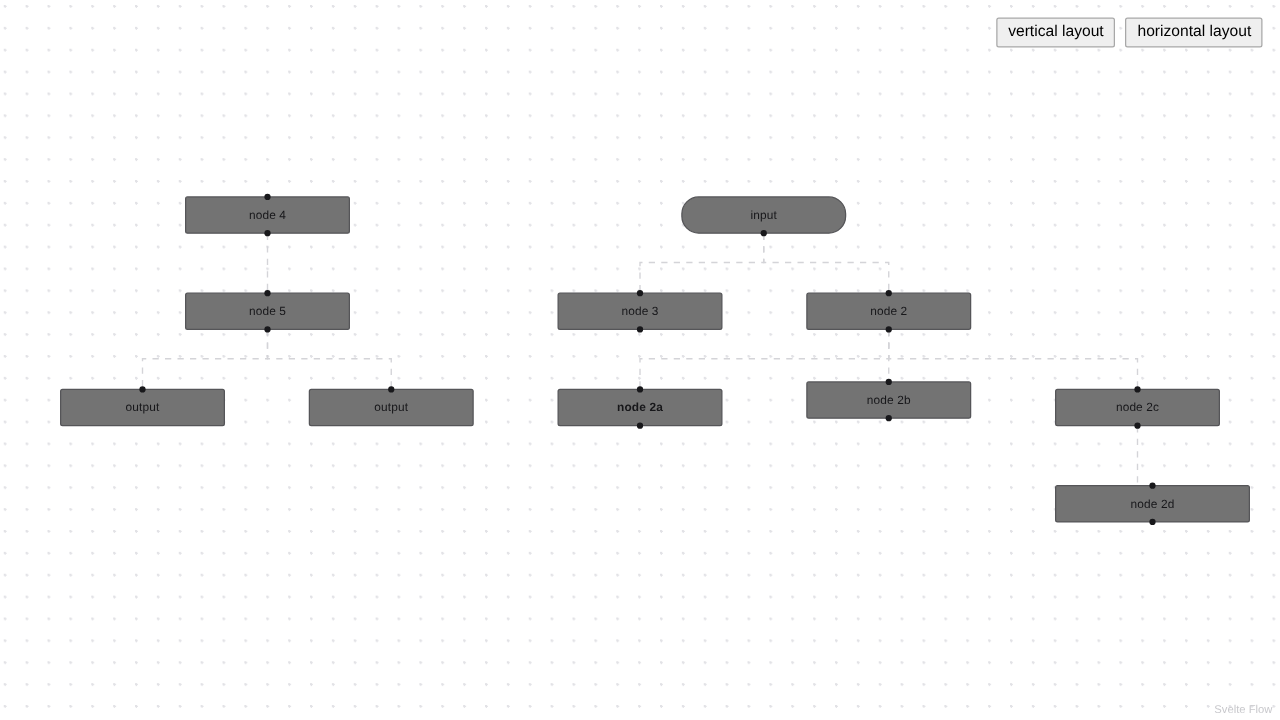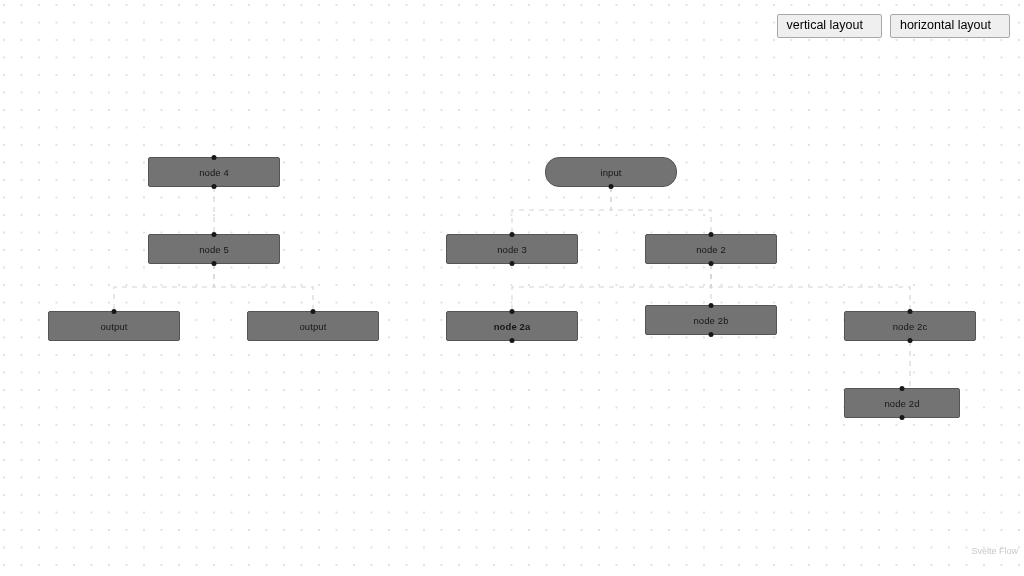--- a/index.html
+++ b/index.html
@@ -84,30 +84,30 @@
     gap: 8px;
     z-index: 5;
   }
   #panel button {
     font-family: "Liberation Sans", sans-serif;
     font-size: 12.5px;
     color: #000000;
     background: #efefef;
     border: 1px solid #a8a8a8;
     border-radius: 2px;
-    padding: 3px 18px 4px 9px;
+    padding: 3px 8px 4px 9px;
     line-height: 1.2;
     cursor: pointer;
   }
 
   
   #attribution {
     position: absolute;
     right: 6px;
-    bottom: 20px;
+    bottom: 4px;
     font-size: 9px;
     color: #c8c8cc;
     z-index: 5;
     text-decoration: none;
   }
 </style>
 </head>
 <body>
 
 <div id="app">
@@ -167,21 +167,21 @@
       <div class="node" style="left: 645px; top: 305px; width: 132px; height: 30px;">
         <div class="handle top"></div>
         <div class="handle bottom"></div>
         <span>node 2b</span>
       </div>
       <div class="node" style="left: 844px; top: 311px; width: 132px; height: 30px;">
         <div class="handle top"></div>
         <div class="handle bottom"></div>
         <span>node 2c</span>
       </div>
-      <div class="node" style="left: 844px; top: 388px; width: 116px; height: 30px;">
+      <div class="node" style="left: 844px; top: 388px; width: 156px; height: 30px;">
         <div class="handle top"></div>
         <div class="handle bottom"></div>
         <span>node 2d</span>
       </div>
     </div>
 
   <div id="panel">
       <button>vertical layout</button>
       <button>horizontal layout</button>
     </div>

